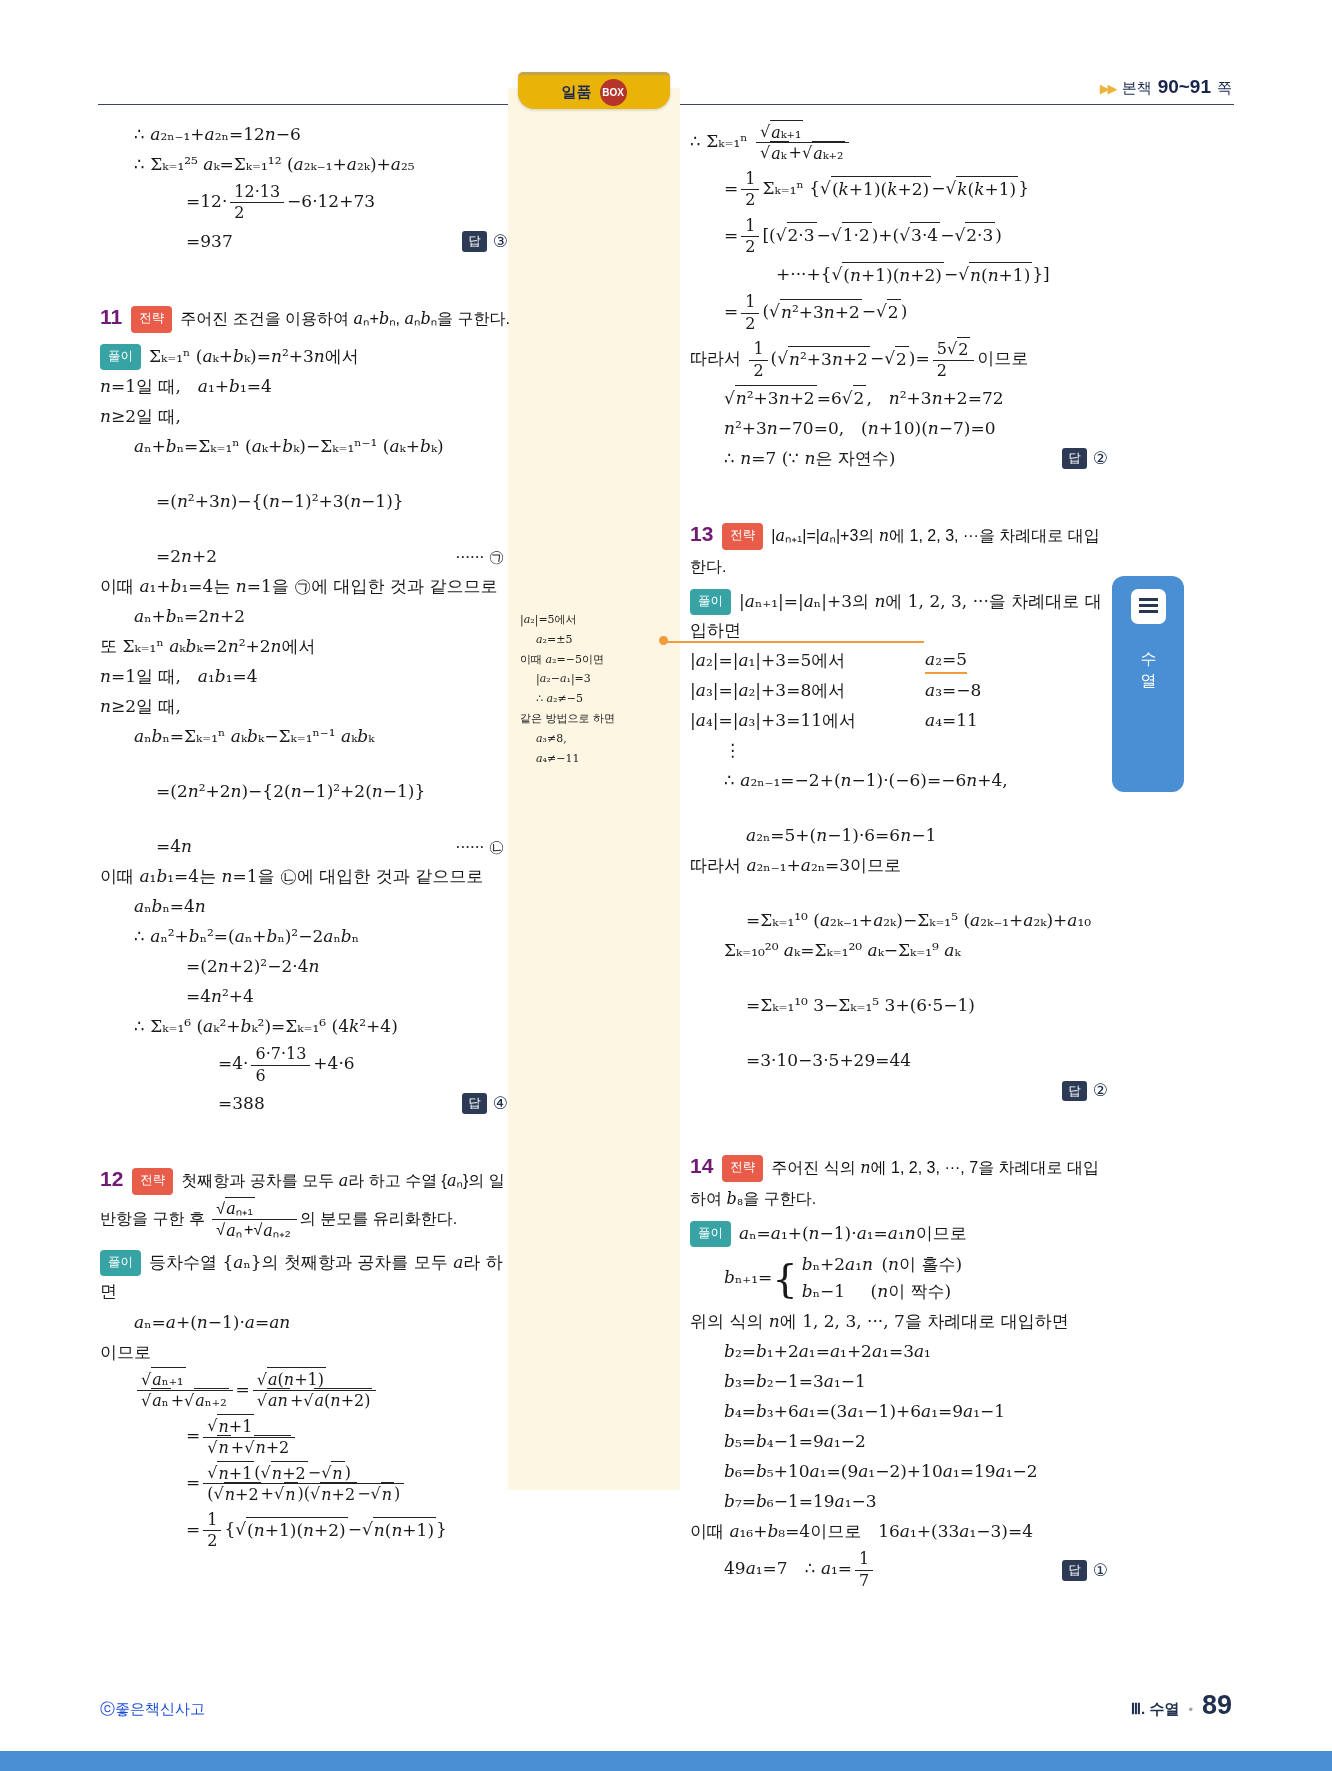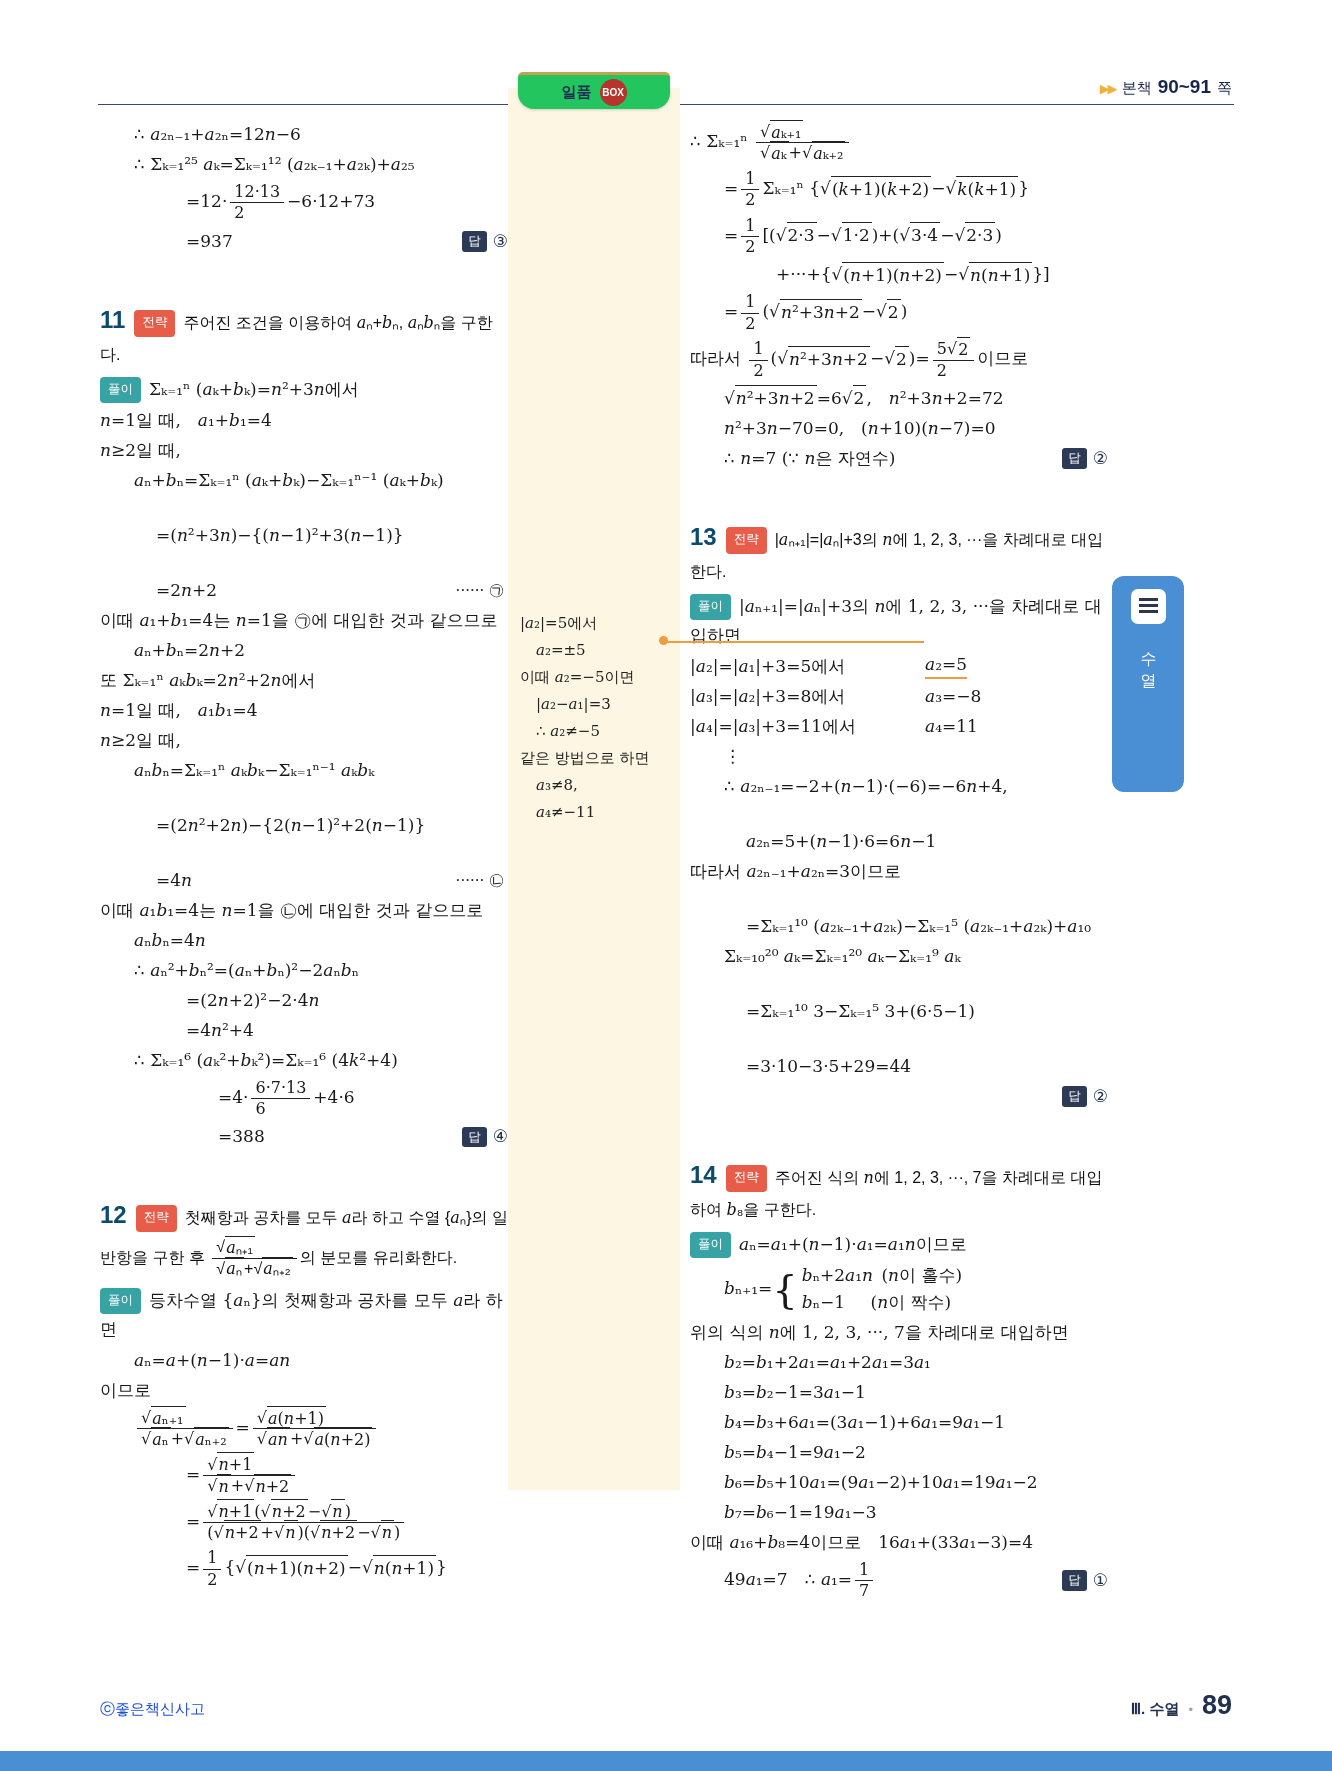--- a/index.html
+++ b/index.html
@@ -12,39 +12,39 @@
   .page-ref{position:absolute;top:76px;right:100px;display:flex;align-items:baseline;gap:6px;
             font-family:"Liberation Sans",sans-serif;color:#17254d;}
   .arrows{color:#eeb33c;font-size:13px;letter-spacing:-2px;}
   .refbook{font-size:15px;}
   .refpages{font-size:19px;font-weight:bold;}
   .refsuffix{font-size:15px;}
 
   
   .mid-strip{position:absolute;left:508px;top:88px;width:172px;height:1402px;background:#fcf6e3;}
   .ilpum-badge{position:absolute;top:-16px;left:50%;transform:translateX(-50%);width:152px;height:34px;
-        background:#22c55e;border-top:3px solid #c2a34f;border-radius:5px 5px 16px 16px;
+        background:#eab308;border-top:3px solid #c2a34f;border-radius:5px 5px 16px 16px;
         box-shadow:0 1px 3px rgba(0,0,0,0.18);display:flex;align-items:center;justify-content:center;gap:8px;
         font-family:"Liberation Sans",sans-serif;}
   .ilpum-label{font-size:15px;font-weight:bold;color:#1b2a52;}
   .box-circle{width:27px;height:27px;border-radius:50%;background:#b5342c;color:#fff;font-size:10px;
         font-weight:bold;display:flex;align-items:center;justify-content:center;}
-  .notes{padding:522px 8px 0 12px;font-size:15px;line-height:1.8;color:#222;}
+  .notes{padding:522px 8px 0 12px;font-size:11px;line-height:1.8;color:#222;}
   .nln{white-space:nowrap;}
   .nin1{padding-left:16px;}
 
   
   .col{position:absolute;top:118px;}
   #col-left{left:100px;width:410px;}
   #col-right{left:690px;width:420px;}
 
   .block{margin-top:0;}
   .problem{margin-top:44px;}
   .phead{font-family:"Liberation Sans",sans-serif;font-size:16px;line-height:1.75;color:#111;}
-  .pnum{font-size:24px;font-weight:bold;color:#0c4a6e;margin-right:9px;}
+  .pnum{font-size:21px;font-weight:bold;color:#701a75;margin-right:9px;}
   .badge{display:inline-block;font-family:"Liberation Sans",sans-serif;font-size:12.5px;color:#fff;
          padding:2px 8px 3px;border-radius:4px;margin-right:8px;vertical-align:2px;}
   .strat{background:#e85d4a;}
   .sol{background:#38a3a5;}
   .psol{margin-top:6px;}
 
   .ln{display:flex;align-items:center;margin:3px 0;min-height:27px;line-height:1.35;}
   .ln.first{display:block;line-height:1.7;}
   .lnr .t{flex:0 0 235px;}
   .in0{padding-left:0;}

